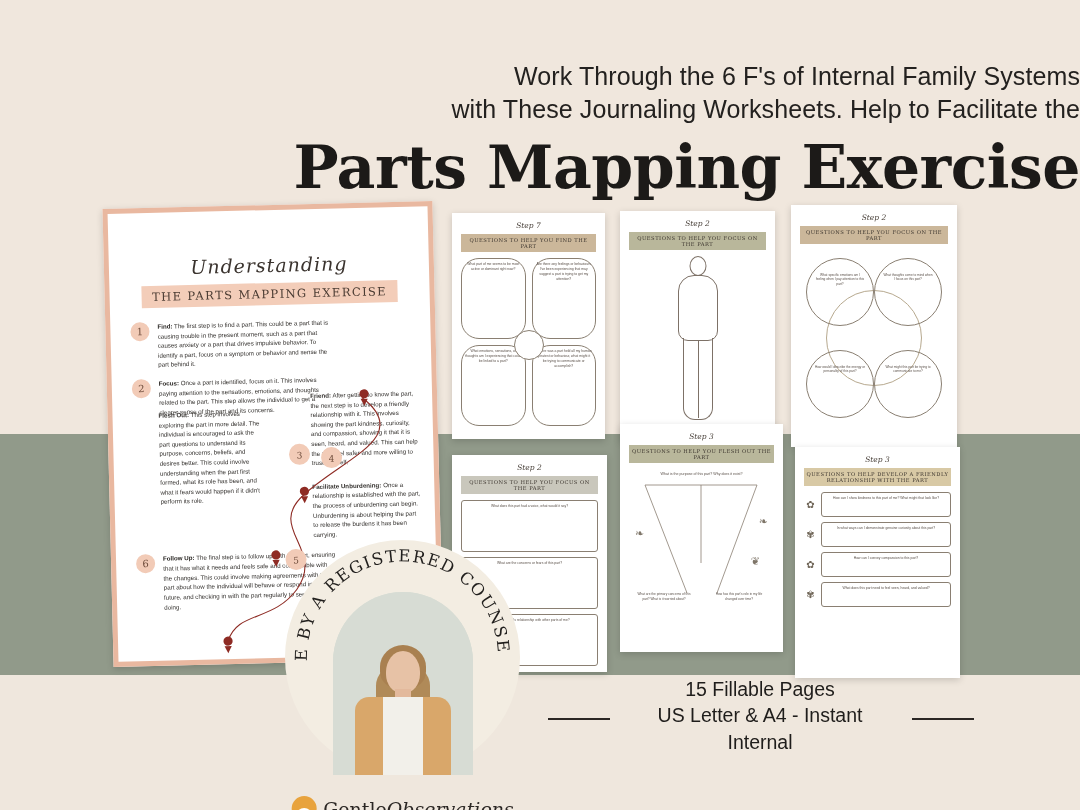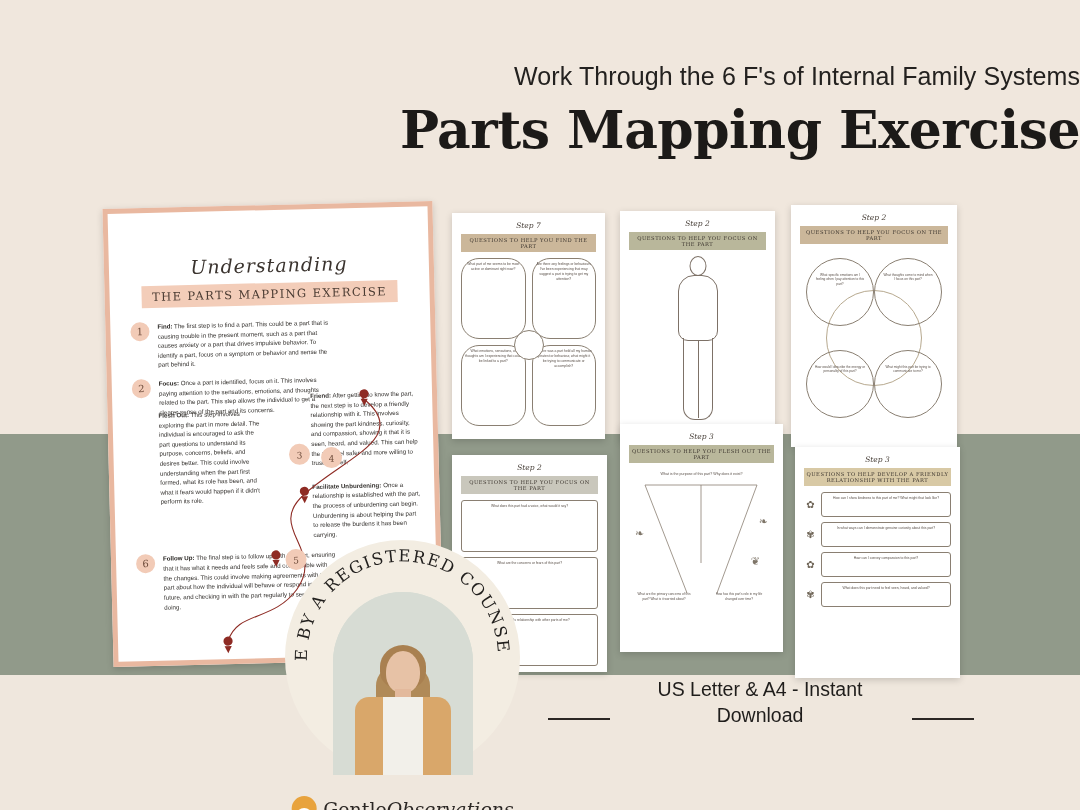--- a/index.html
+++ b/index.html
@@ -31,21 +31,21 @@
   .header .sub1, .header .sub2 {
     font-size: 25px;
     color: #23211f;
     line-height: 1.32;
     letter-spacing: 0.1px;
   }
   .header .title {
     margin-top: 6px;
     font-family: "DejaVu Serif", serif;
     font-weight: bold;
-    font-size: 52px;
+    font-size: 60px;
     letter-spacing: -0.5px;
     color: #1c1a18;
   }
 
   
   .sheet {
     position: absolute;
     background: #fff;
     box-shadow: 0 2px 7px rgba(0,0,0,0.17);
     overflow: hidden;
@@ -309,20 +309,21 @@
 </style>
 </head>
 <body>
 
 <div class="canvas">
   <div class="band-bottom"></div>
   <div class="band-bottom-strip"></div>
 
   <div class="header">
     <div class="sub1">Work Through the 6 F's of Internal Family Systems</div>
+    <div class="sub2">with These Journaling Worksheets. Help to Facilitate the</div>
     <div class="title">Parts Mapping Exercise</div>
   </div>
 
   <div class="sheet sheet-main">
     <div class="main-title">Understanding</div>
     <div class="main-band">THE PARTS MAPPING EXERCISE</div>
 
     <div class="steps">
       <div class="step-row">
         <div class="step-num">1</div>
@@ -545,16 +546,17 @@
     </svg>
     <div class="badge-logo">
       <div class="logo-mark"></div>
       <div class="logo-text"><span>Gentle</span><i>Observations</i></div>
     </div>
   </div>
 
   <div class="rule-l"></div>
   <div class="rule-r"></div>
   <div class="footer-note">
+    <div>15 Fillable Pages</div>
     <div>US Letter &amp; A4 - Instant</div>
-    <div>Download</div>
+    <div>Internal</div>
   </div>
 </div>
 
 </body></html>

